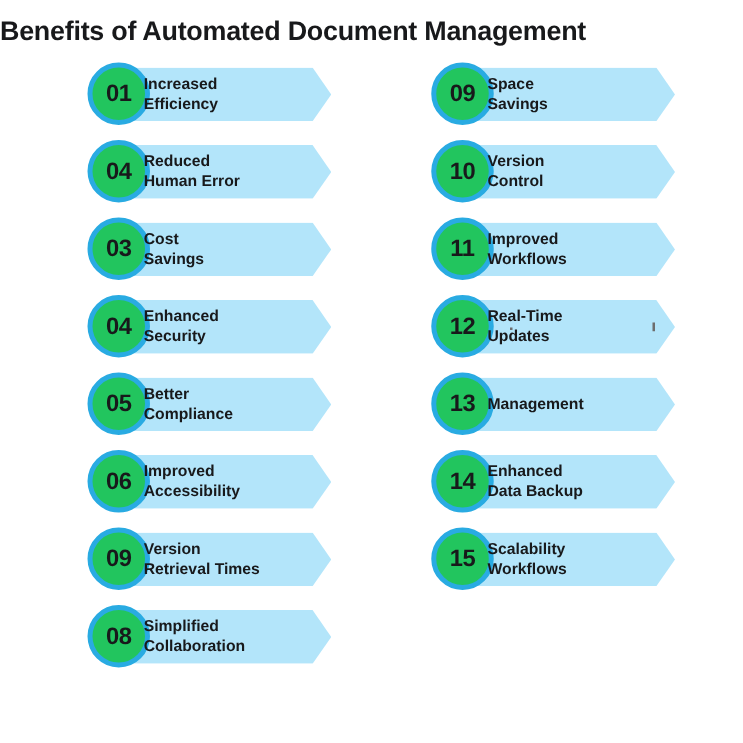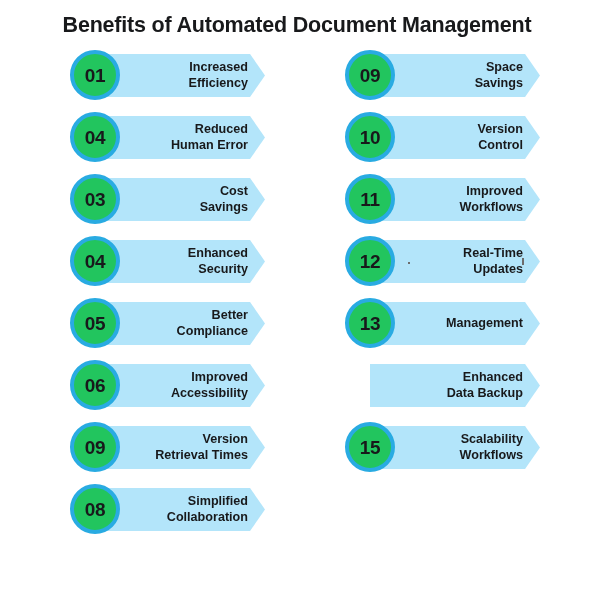--- a/index.html
+++ b/index.html
@@ -20,21 +20,21 @@
     width: 594px;
     height: 594px;
     box-sizing: border-box;
   }
 
   #page-title {
     position: absolute;
     top: 11px;
     left: 0;
     width: 594px;
-    text-align: center;
+    text-align: left;
     font-size: 21.5px;
     font-weight: bold;
     color: #18191b;
     letter-spacing: -0.2px;
     line-height: 28px;
     white-space: nowrap;
   }
 
   .column {
     position: absolute;
@@ -64,21 +64,21 @@
   }
 
   .benefit-label {
     position: absolute;
     left: 45px;
     top: 0;
     width: 133px;
     height: 50px;
     display: flex;
     flex-direction: column;
-    align-items: flex-end;
+    align-items: flex-start;
     justify-content: center;
     z-index: 3;
     pointer-events: none;
   }
   .benefit-label .line {
     display: block;
     font-size: 12.6px;
     font-weight: bold;
     color: #18191b;
     line-height: 16.5px;
@@ -256,20 +256,23 @@
         <div class="benefit-number">
           <span>13</span>
         </div>
       </div>
       <div class="benefit-item">
         <div class="benefit-banner"></div>
         <div class="benefit-label">
           <span class="line">Enhanced</span>
           <span class="line">Data Backup</span>
         </div>
+        <div class="benefit-number">
+          <span>14</span>
+        </div>
       </div>
       <div class="benefit-item">
         <div class="benefit-banner"></div>
         <div class="benefit-label">
           <span class="line">Scalability</span>
           <span class="line">Workflows</span>
         </div>
         <div class="benefit-number">
           <span>15</span>
         </div>

